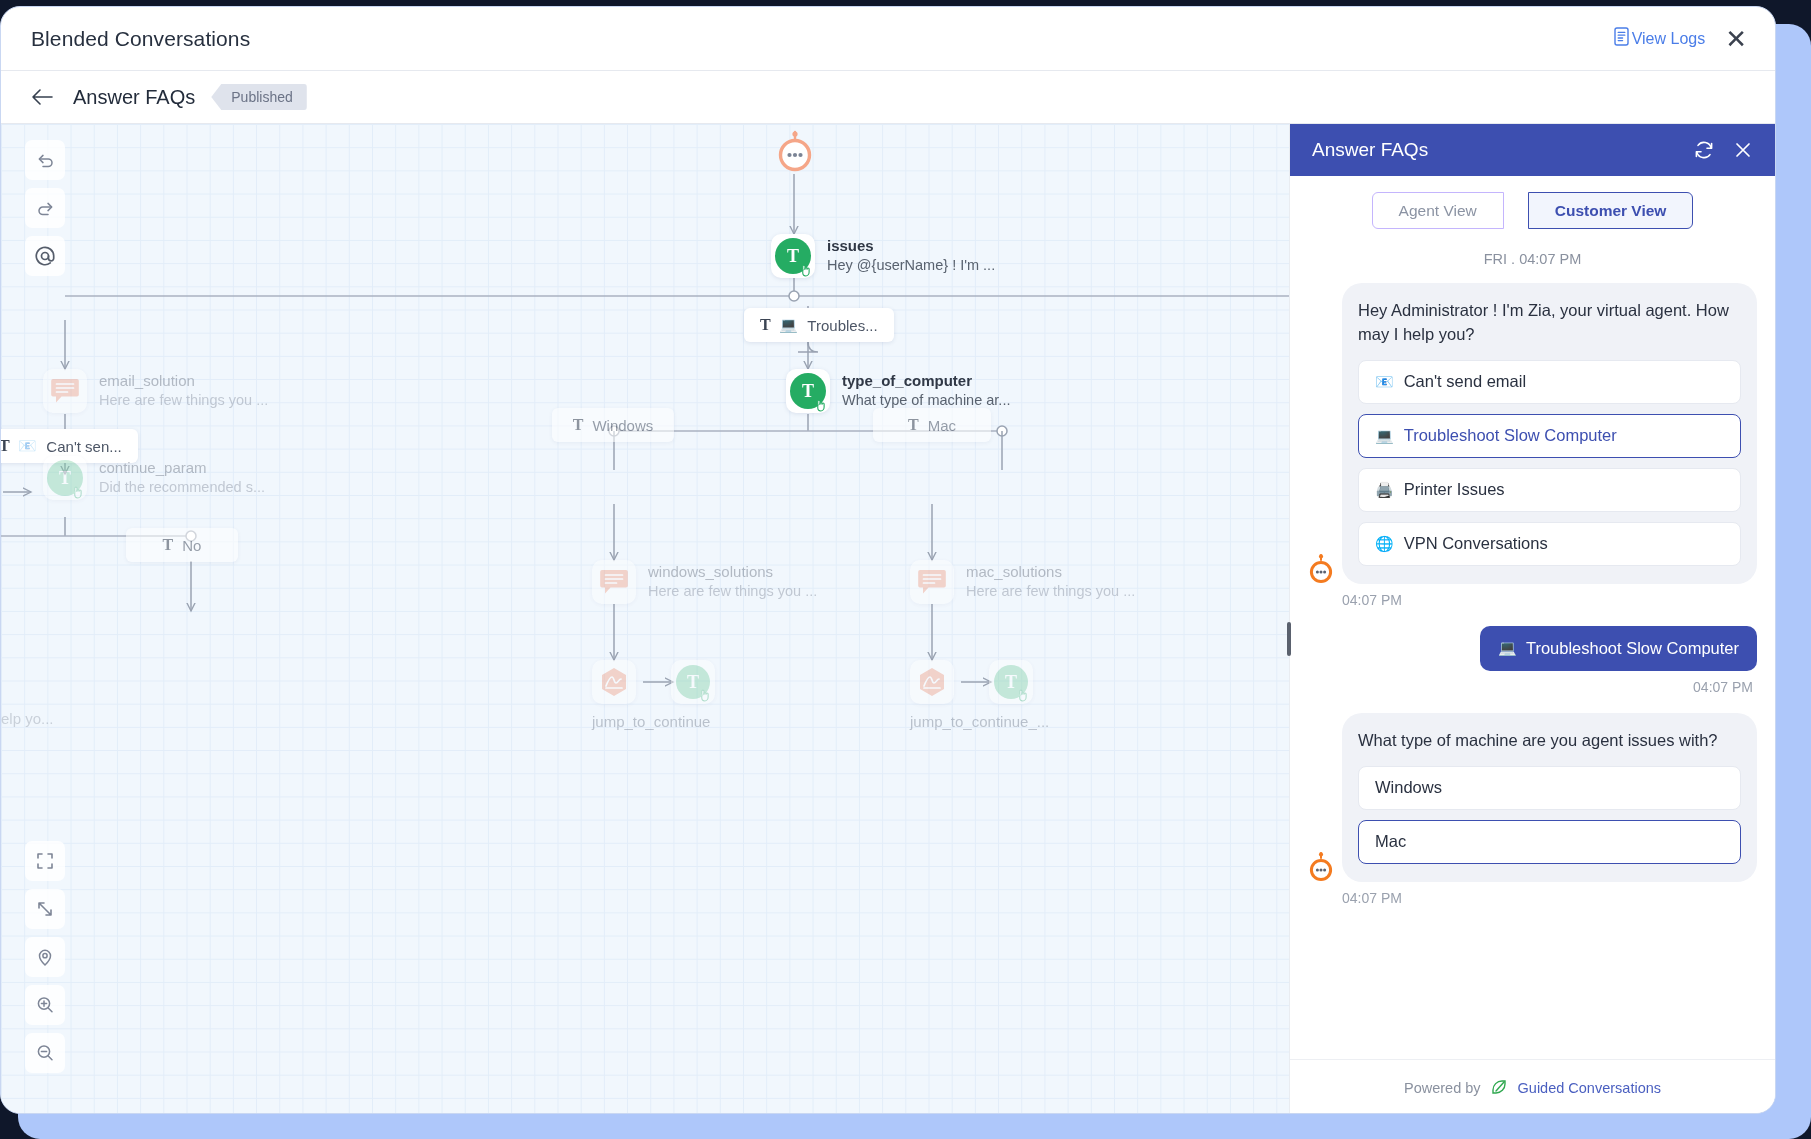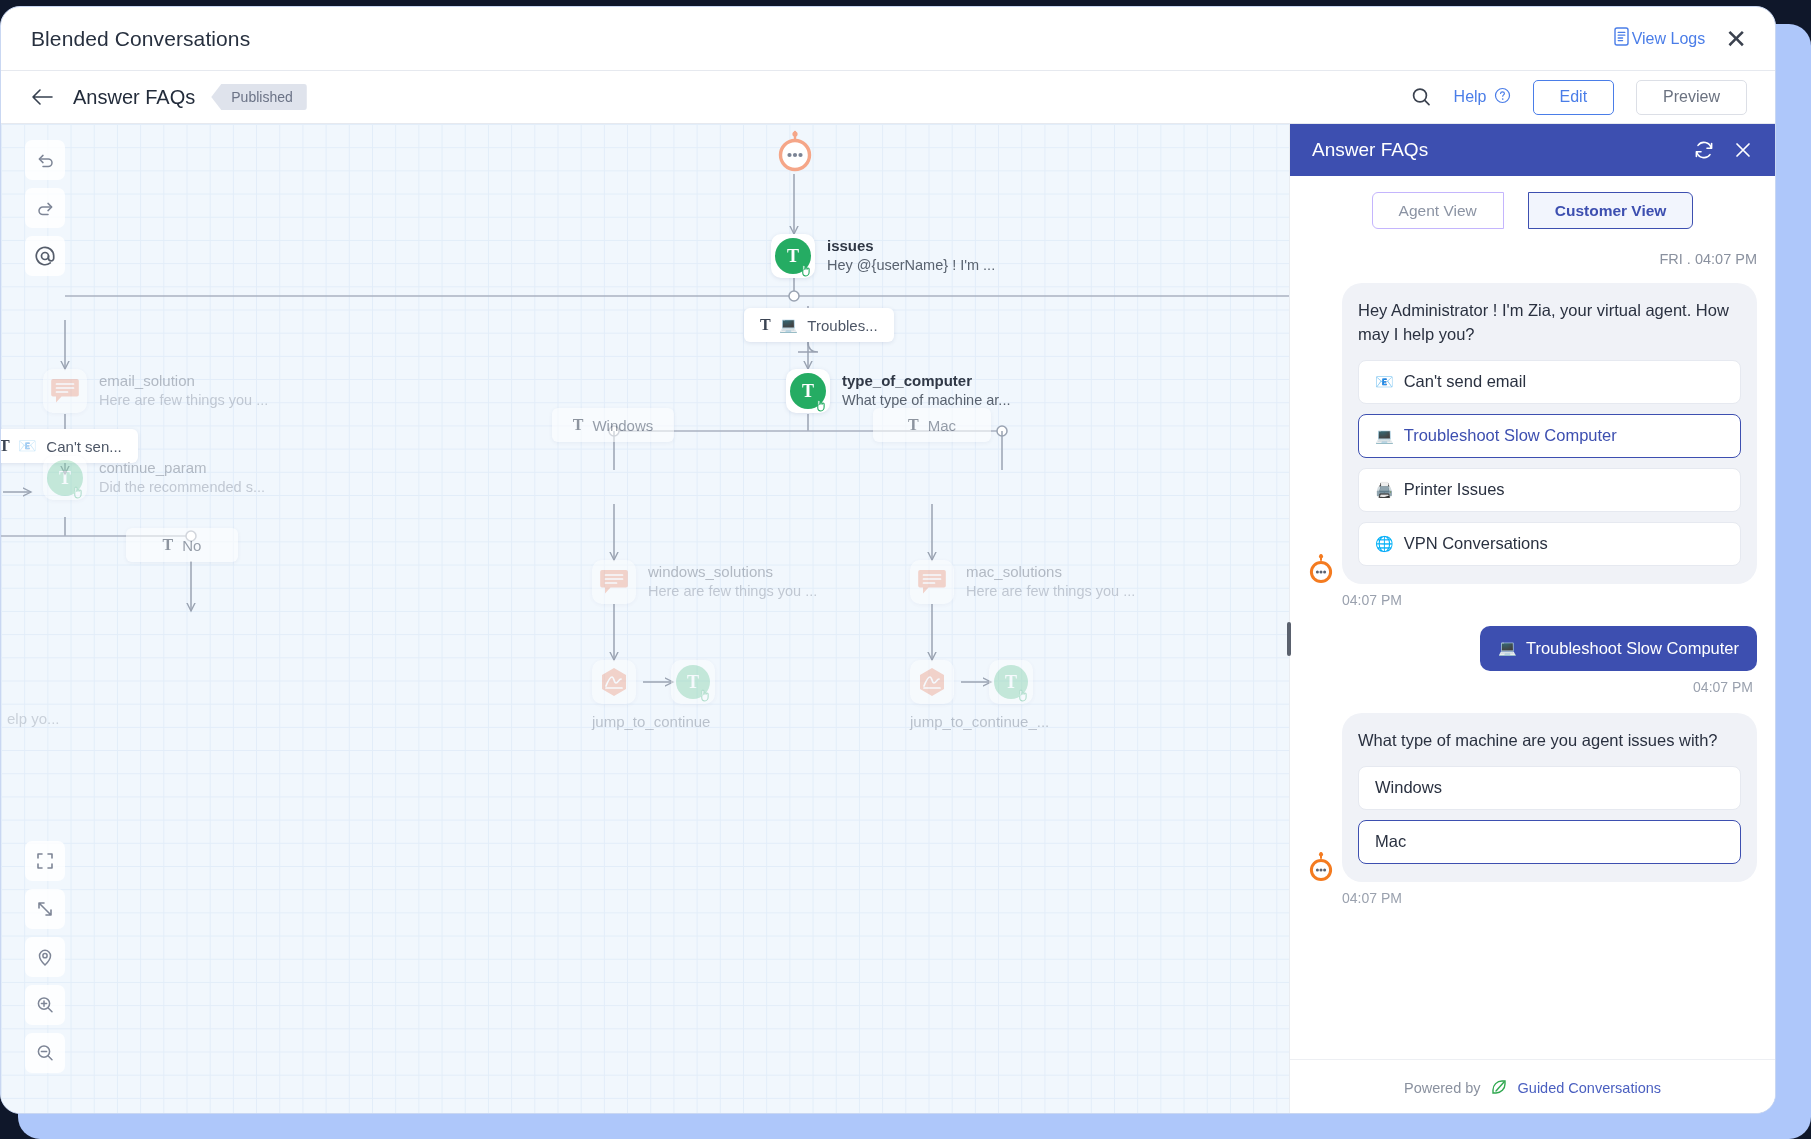--- a/index.html
+++ b/index.html
@@ -203,21 +203,21 @@
   .vt-btn:first-child { border-radius: 6px 0 0 6px; }
   .vt-btn:last-child { border-radius: 0 6px 6px 0; margin-left: 24px; }
   .vt-btn.active {
     background: #f2f5fd; color: #3d4fb0; border-color: #3d4fb0; font-weight: 600;
   }
   .chat-body {
     flex: 1; overflow: hidden; padding: 6px 18px 0 18px;
     position: relative;
   }
   .daystamp {
-    text-align: right; color: #8a919f; font-size: 14.5px;
+    text-align: center; color: #8a919f; font-size: 14.5px;
     margin: 6px 0 16px;
   }
   .msgrow { display: flex; align-items: flex-end; gap: 8px; }
   .bot-avatar { width: 26px; height: 30px; flex: none; }
   .bubble-bot {
     background: #f0f2f7; border-radius: 20px; padding: 16px 16px 18px;
     flex: 1;
   }
   .bubble-text {
     font-size: 16.5px; color: #2a3140; line-height: 1.45; margin-bottom: 13px;
@@ -276,40 +276,20 @@
     </div>
 
     <div class="subheader">
       <div class="back-arrow">
         <svg width="24" height="18" viewBox="0 0 24 18" fill="none">
           <path d="M22 9H3M10 2L3 9l7 7" stroke="#36404f" stroke-width="1.6" stroke-linecap="round" stroke-linejoin="round"></path>
         </svg>
       </div>
       <div class="flow-title">Answer FAQs</div>
       <div class="badge-published">Published</div>
-      <div class="subheader-right">
-        <div class="search-ic">
-          <svg width="22" height="22" viewBox="0 0 22 22" fill="none">
-            <circle cx="10" cy="9.5" r="6.4" stroke="#3b424f" stroke-width="1.7"></circle>
-            <path d="M14.8 14.4L19 18.6" stroke="#3b424f" stroke-width="1.7" stroke-linecap="round"></path>
-          </svg>
-        </div>
-        <div class="help-link">
-          <span>Help</span>
-          <span>
-            <svg width="17" height="17" viewBox="0 0 17 17" fill="none">
-              <circle cx="8.5" cy="8.5" r="7" stroke="#4a7de8" stroke-width="1.2"></circle>
-              <path d="M6.6 6.5c0-1 .9-1.7 1.9-1.7s1.9.7 1.9 1.7c0 1.3-1.7 1.4-1.7 2.7" stroke="#4a7de8" stroke-width="1.2" stroke-linecap="round"></path>
-              <circle cx="8.7" cy="12" r=".85" fill="#4a7de8"></circle>
-            </svg>
-          </span>
-        </div>
-        <div class="btn btn-edit">Edit</div>
-        <div class="btn btn-preview">Preview</div>
-      </div>
     </div>
 
     <div class="canvas">
 
       <div class="canvas-tools-top">
         <div class="tool-btn">
           <svg width="21" height="21" viewBox="0 0 21 21" fill="none">
             <path d="M5 9h8.2a3.8 3.8 0 110 7.6H8" stroke="#7d8596" stroke-width="1.5" stroke-linecap="round"></path>
             <path d="M8 5.4L4.3 9 8 12.6" stroke="#7d8596" stroke-width="1.5" stroke-linecap="round" stroke-linejoin="round"></path>
           </svg>
@@ -472,21 +452,21 @@
           <div class="node-sub">Did the recommended s...</div>
         </div>
       </div>
 
       <div class="pill faded" style="left:125px; top:404px; width:112px; justify-content:center;">
         <span class="tglyph">T</span>
         <span>No</span>
       </div>
 
 
-      <div class="caption dim2" style="left:6px; top:586px;">elp yo...</div>
+      <div class="caption dim2" style="left:0; top:586px;">elp yo...</div>
 
       <div class="node" style="left:785px; top:245px;">
         <div class="node-ico">
           <div class="circ-green">T</div>
           <svg class="hand" viewBox="0 0 16 16" fill="none">
             <path d="M4 7V3.4a1.2 1.2 0 112.4 0V7" stroke="#25ac63" stroke-width="1.2" fill="#fff"></path>
             <path d="M6.4 7V6a1.1 1.1 0 112.2 0v1M8.6 7.2V6.4a1.1 1.1 0 012.2 0v3.1c0 2.4-1.5 4.3-3.6 4.3-2 0-3.2-1.4-3.2-3.3V8.4" stroke="#25ac63" stroke-width="1.2" fill="#fff"></path>
           </svg>
         </div>
         <div class="node-txt">

